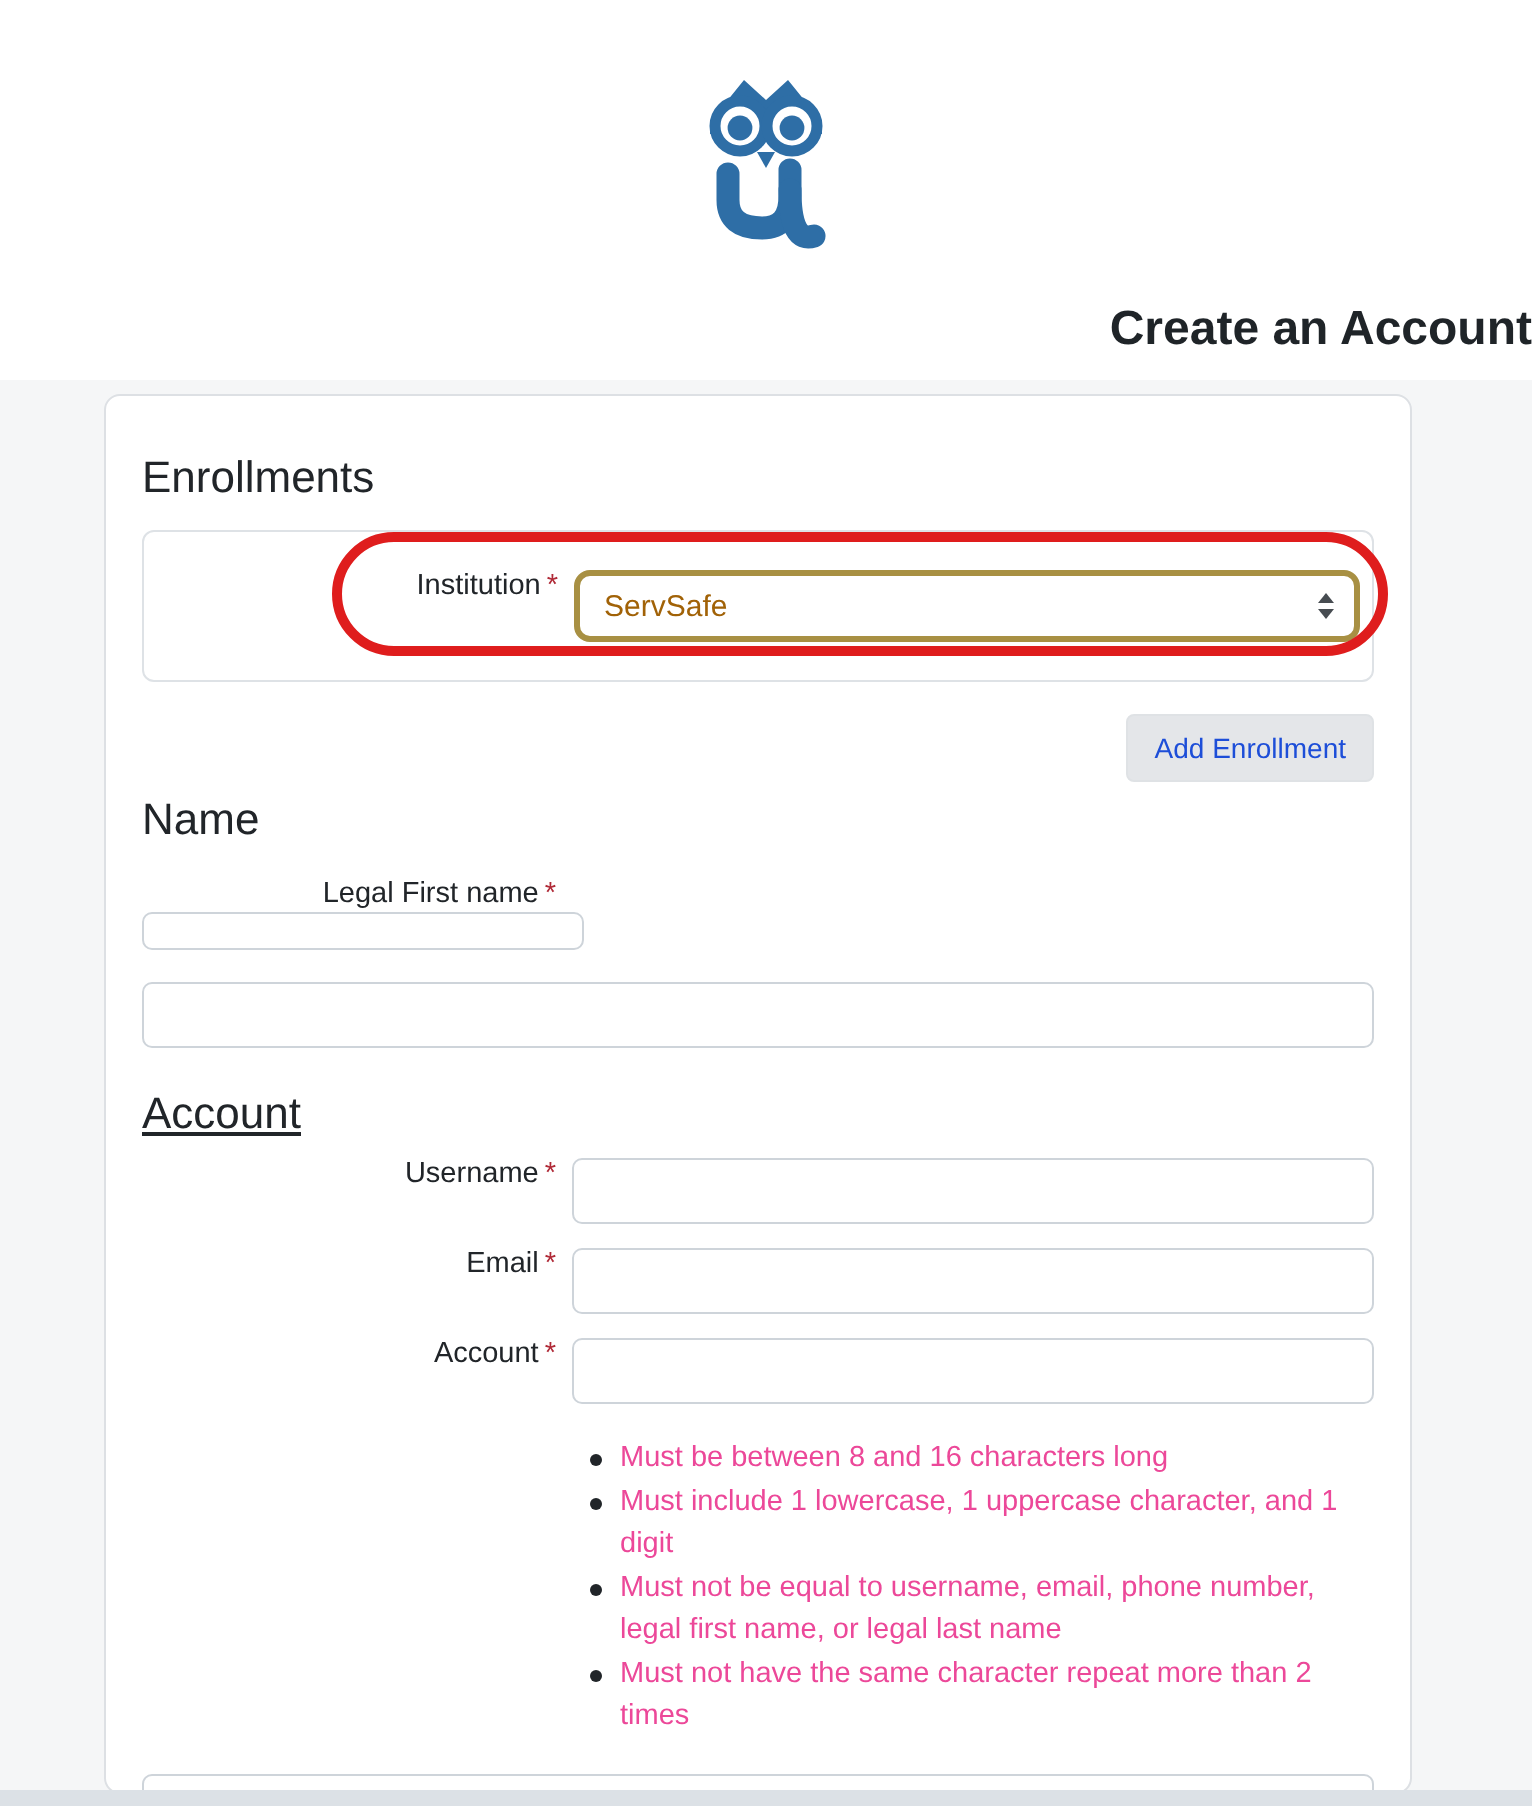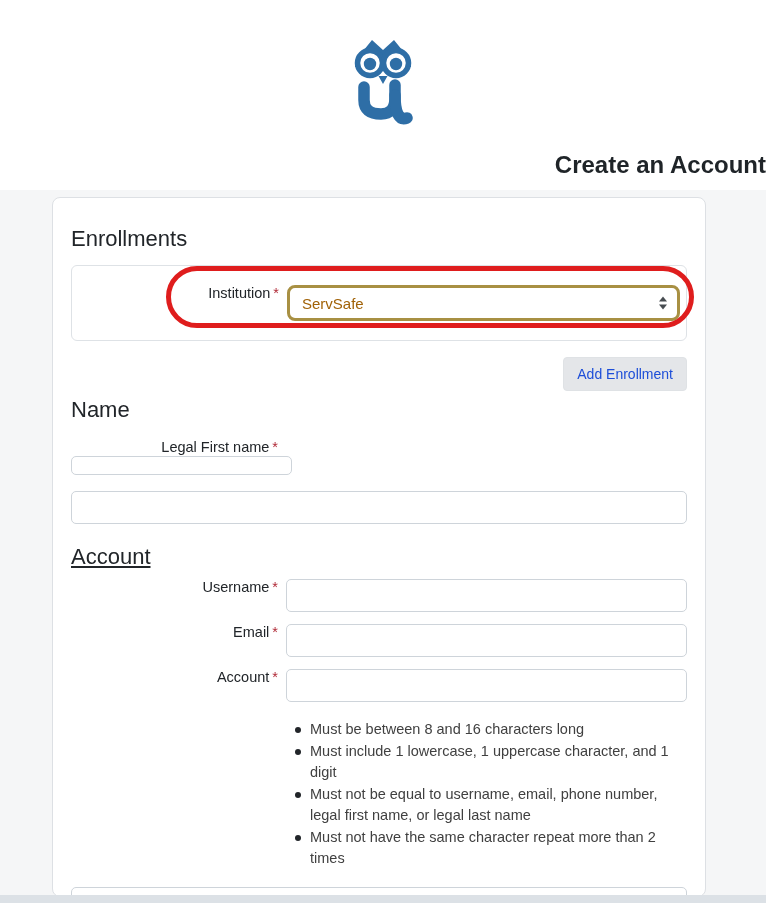--- a/index.html
+++ b/index.html
@@ -68,21 +68,21 @@
 
   .text-input {
     flex:1; height:33px; border:1px solid #ced4da; border-radius:5px;
     background:#fff; padding:0 10px; font-size:15px; color:#212529;
     font-family:"Liberation Sans", sans-serif; outline:none;
   }
 
   ul.pw-rules { list-style:none; margin:17px 0 0 0; padding:0 0 0 222px; }
   ul.pw-rules li {
     position:relative; padding-left:17px; font-size:14.5px; line-height:21px;
-    margin-bottom:1px; color:#404040;
+    margin-bottom:1px; color:#ec4899;
   }
   ul.pw-rules li::before {
     content:""; position:absolute; left:2px; top:7.5px; width:6px; height:6px;
     border-radius:50%; background:#212529;
   }
 </style>
 </head>
 <body>
 
 <div class="bg-section"></div>

